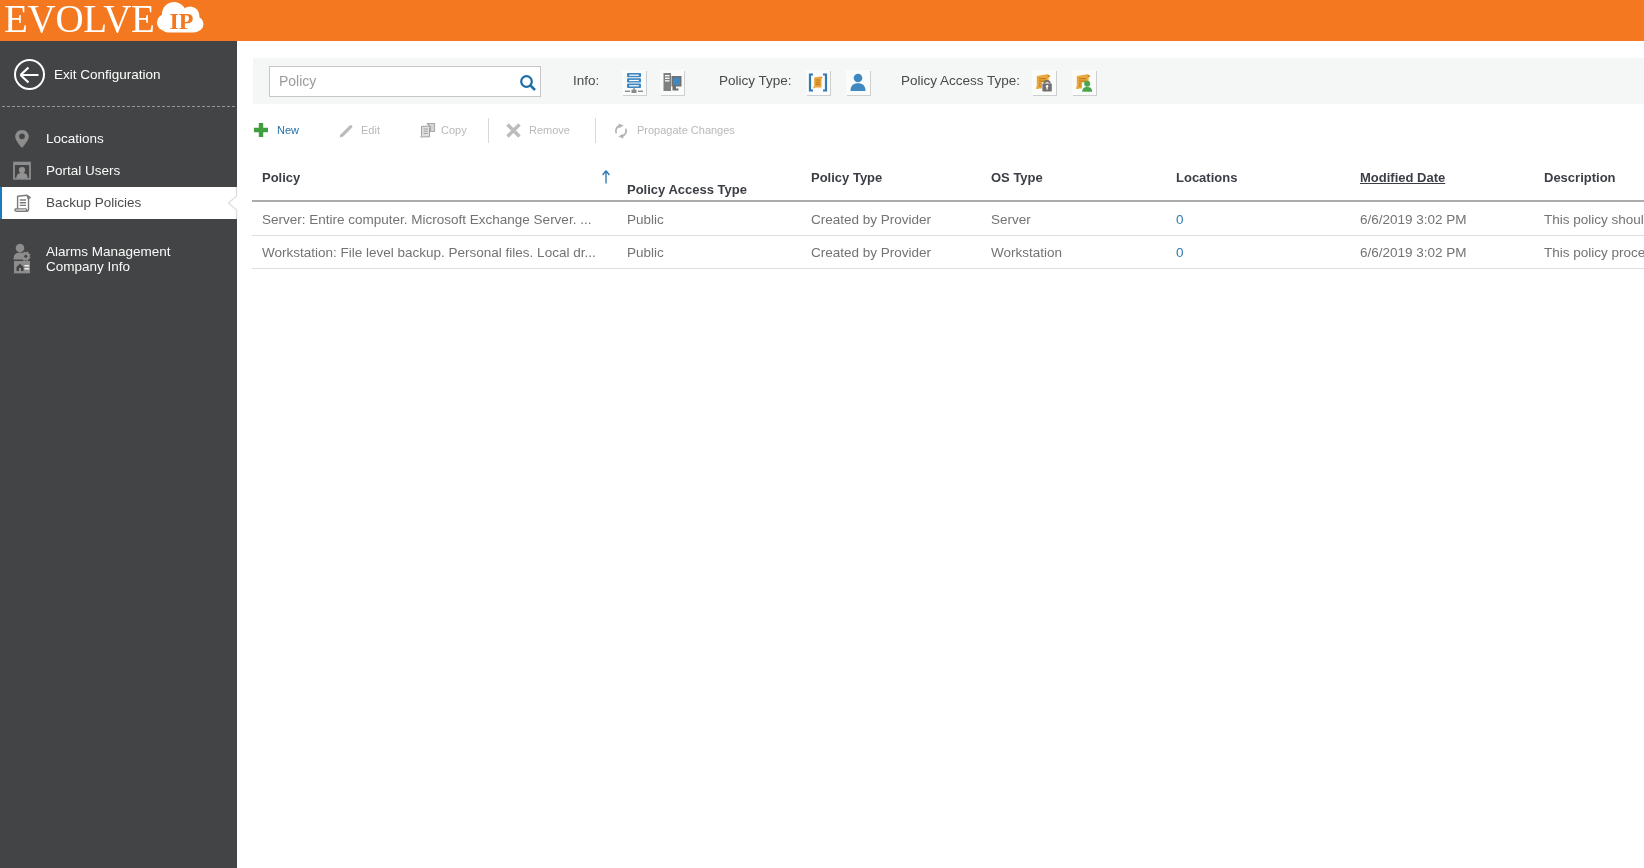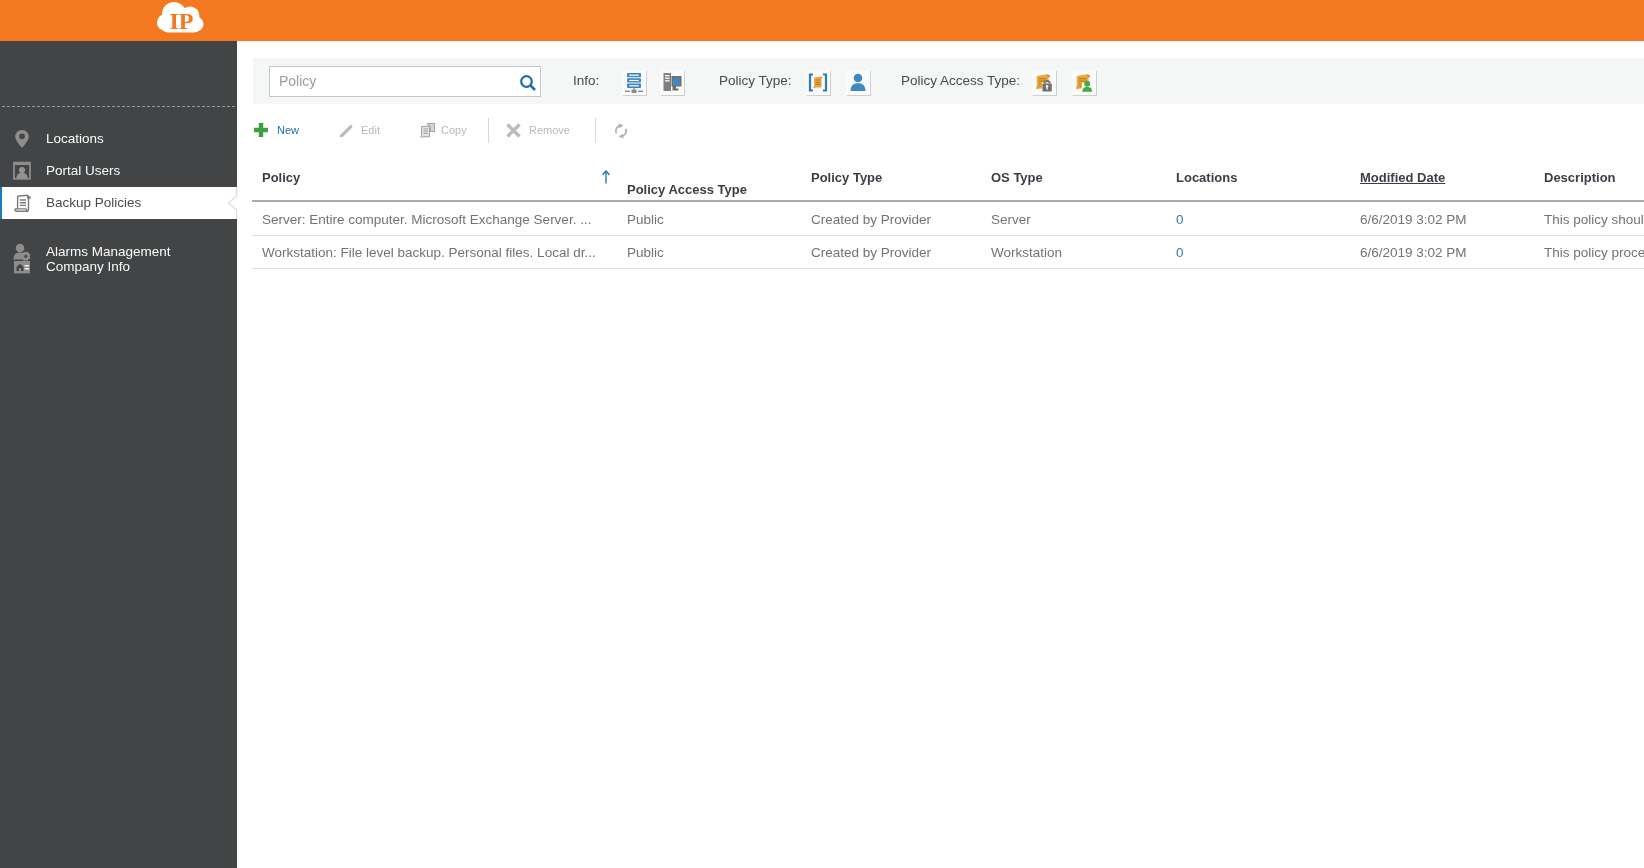--- a/index.html
+++ b/index.html
@@ -46,33 +46,41 @@
 .thead-text{position:absolute;top:168px;height:20px;line-height:20px;font-size:13px;font-weight:bold;color:#3b3e45;}
 .thead-border{position:absolute;left:252px;top:200px;width:1392px;height:2px;background:#ababab;}
 .row-border{position:absolute;left:252px;width:1392px;height:1px;background:#dedede;}
 .cell{position:absolute;height:20px;line-height:20px;font-size:13.5px;color:#737373;white-space:nowrap;}
 .link{color:#2d7cb3;}
 </style>
 </head>
 <body>
 
 <div class="topbar">
+  <div class="logo-text">EVOLVE</div>
   <svg class="abs" style="left:156px;top:1px" width="49" height="33" viewBox="0 0 49 33">
     <g>
       <circle cx="18" cy="13" r="12" fill="#fff"></circle>
       <circle cx="34" cy="15" r="9.5" fill="#fff"></circle>
       <circle cx="9.5" cy="21.5" r="8.5" fill="#fff"></circle>
       <circle cx="40" cy="23" r="7.5" fill="#fff"></circle>
       <rect x="5" y="17" width="40" height="14.5" rx="7" fill="#fff"></rect>
       <text x="13.5" y="28" font-family="Liberation Serif,serif" font-size="24" font-weight="bold" fill="#F4781F">IP</text>
     </g>
   </svg>
 </div>
 
 <div class="sidebar">
+  <div class="exit-row">
+    <div class="exit-circle"></div>
+    <svg class="abs" style="left:19px;top:7px" width="21" height="20" viewBox="0 0 21 20">
+      <path d="M1.5 10 H19.5 M1.5 10 L9.5 2.5 M1.5 10 L9.5 17.5" stroke="#fff" stroke-width="2.2" fill="none"></path>
+    </svg>
+    <div class="exit-text">Exit Configuration</div>
+  </div>
   <div class="dash-sep"></div>
   <div class="menu">
     <div class="mi" style="top:0">
       <svg class="ic" viewBox="0 0 20 20">
           <path d="M10 1 C6.1 1 3.2 3.9 3.2 7.6 C3.2 12 10 19 10 19 C10 19 16.8 12 16.8 7.6 C16.8 3.9 13.9 1 10 1 Z M10 10.2 A2.9 2.9 0 1 1 10 4.4 A2.9 2.9 0 0 1 10 10.2 Z" fill="#8d8d8d"></path>
         </svg>
       <div class="txt">Locations</div>
     </div>
     <div class="mi" style="top:32px">
       <svg class="ic" viewBox="0 0 20 20">
@@ -231,20 +239,21 @@
     <path d="M1.5 1.5 L13.5 13.5 M13.5 1.5 L1.5 13.5" stroke="#bcbcbc" stroke-width="3.4"></path>
   </svg>
   <div class="act dis" style="left:276px;">Remove</div>
   <div class="vsep" style="left:342px;"></div>
   <svg class="abs" style="left:360px;top:19px" width="16" height="16" viewBox="0 0 16 16">
     <path d="M3.4 10.4 A5.4 5.4 0 0 1 6.4 2.9" fill="none" stroke="#b2b2b2" stroke-width="1.7"></path>
     <path d="M12.6 5.6 A5.4 5.4 0 0 1 9.6 13.1" fill="none" stroke="#b2b2b2" stroke-width="1.7"></path>
     <path d="M5.7 0.4 L10.7 2.4 L5.9 5.2 Z" fill="#b2b2b2"></path>
     <path d="M10.3 15.6 L5.3 13.6 L10.1 10.8 Z" fill="#b2b2b2"></path>
   </svg>
+  <div class="act dis" style="left:384px;">Propagate Changes</div>
 </div>
 
 <div>
   <div class="thead-text" style="left:262px;">Policy</div>
   <svg class="abs" style="left:600px;top:169px" width="12" height="16" viewBox="0 0 12 16">
     <path d="M6 14.5 V1.8 M6 1.8 L2.6 6 M6 1.8 L9.4 6" stroke="#2d7cb3" stroke-width="1.4" fill="none"></path>
   </svg>
   <div class="thead-text" style="left:627px;margin-top:12px;">Policy Access Type</div>
   <div class="thead-text" style="left:811px;">Policy Type</div>
   <div class="thead-text" style="left:991px;">OS Type</div>

